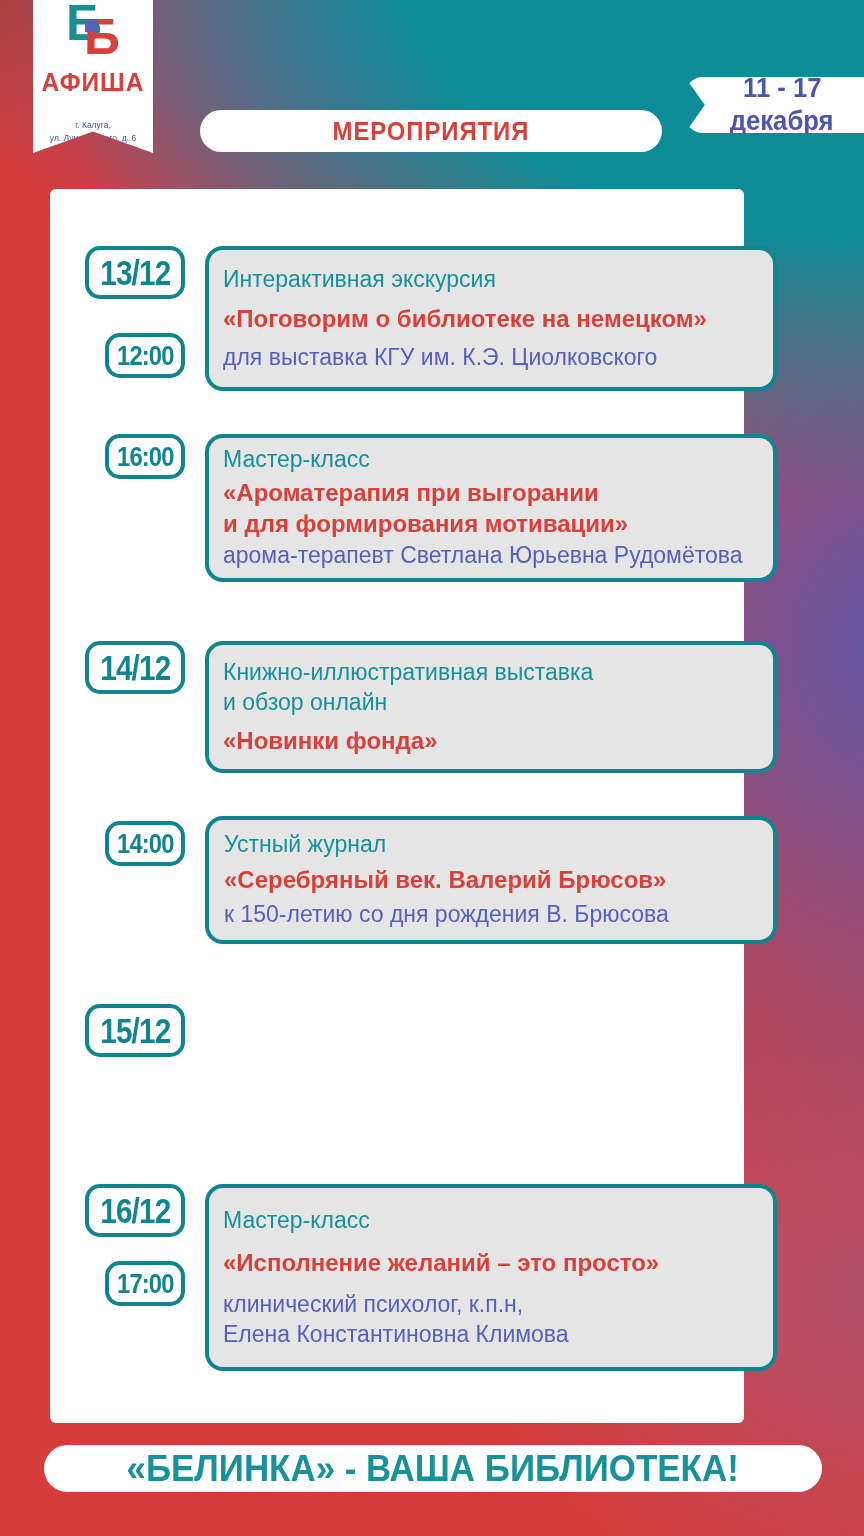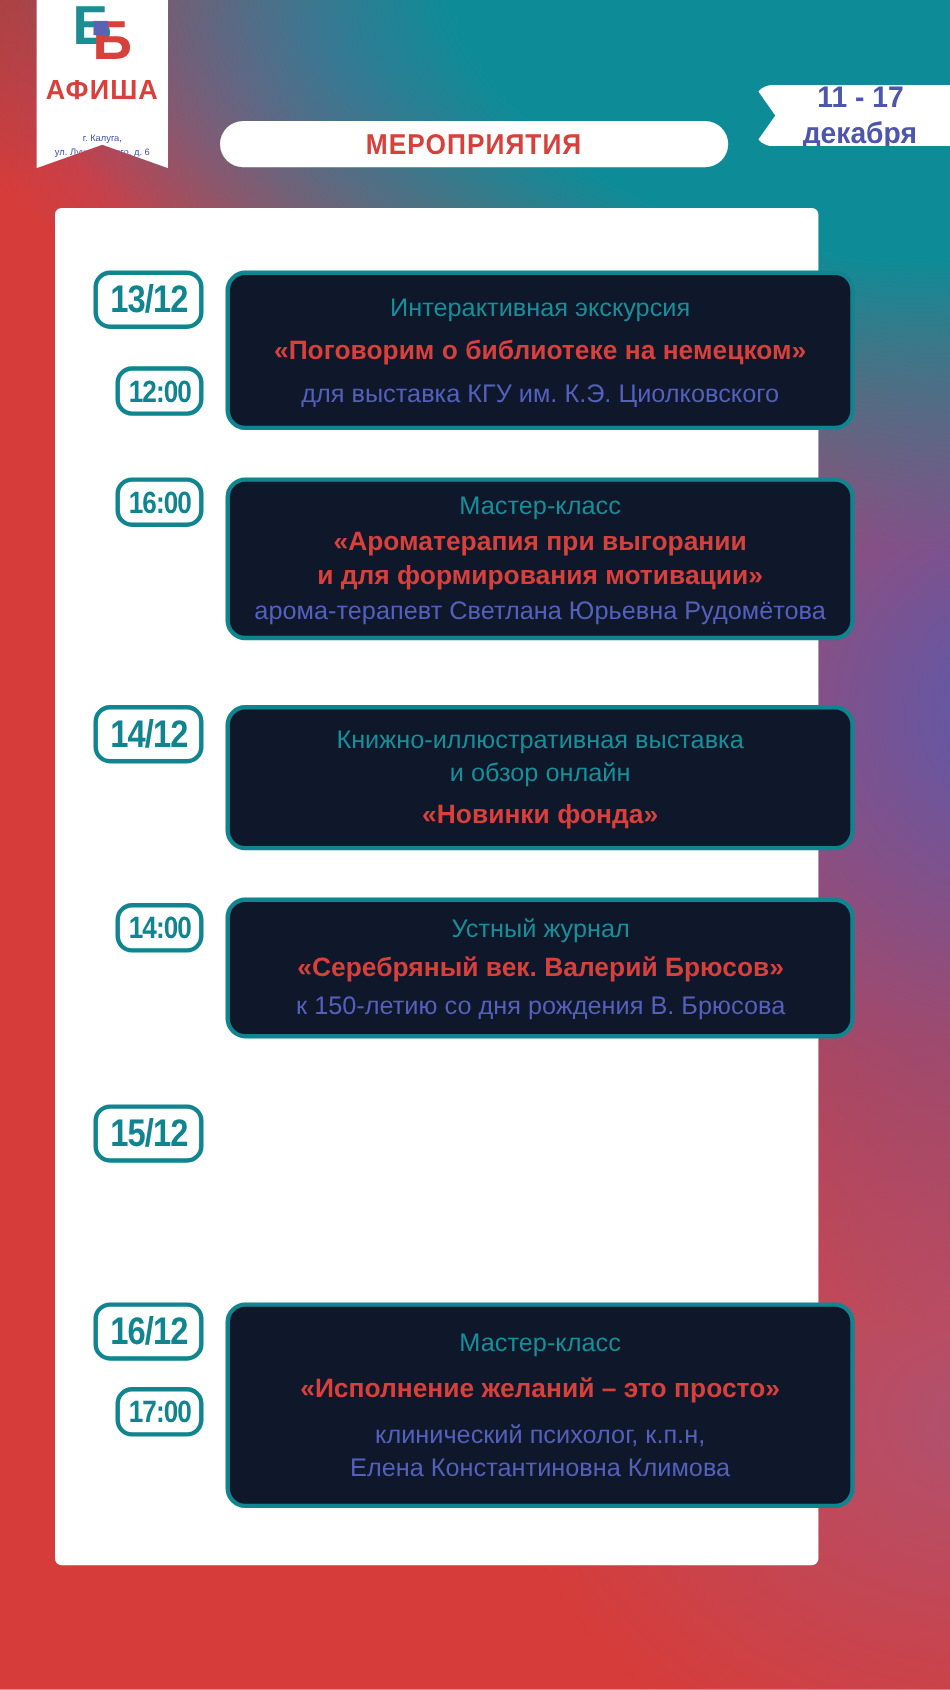--- a/index.html
+++ b/index.html
@@ -45,23 +45,23 @@
   .panel{position:absolute;left:50px;top:173px;width:694px;height:1234px;background:#fff;border-radius:6px;margin-top:16px;}
   
   .badge{
     position:absolute;border:4px solid #11858f;border-radius:15px;background:#fff;
     display:flex;align-items:center;justify-content:center;box-sizing:border-box;color:#11858f;font-weight:700;
   }
   .badge span{transform:scaleX(.85);letter-spacing:-1px;}
   .badge.date{left:35px;width:100px;height:53px;font-size:35px;}
   .badge.time{left:55px;width:80px;height:45px;font-size:28px;}
   .card{
-    position:absolute;left:155px;width:572px;border:4px solid #11858f;border-radius:18px;background:#0f172a;
+    position:absolute;left:155px;width:572px;border:4px solid #11858f;border-radius:18px;background:#e5e5e5;
     box-sizing:border-box;display:flex;flex-direction:column;justify-content:space-evenly;
-    padding:6px 14px;text-align:center;
+    padding:6px 14px;
   }
   .card .ln{line-height:1.3;}
   .card .t{color:#15909a;font-size:23px;}
   .card .r{color:#d8403c;font-size:24px;font-weight:700;}
   .card .b{color:#5560bd;font-size:23px;}
   
   .footer-pill{
     position:absolute;left:44px;top:1445px;width:778px;height:47px;background:#fff;border-radius:25px;
     display:flex;align-items:center;justify-content:center;
   }
@@ -171,14 +171,17 @@
         <div class="ln r">
           <div>«Исполнение желаний – это просто»</div>
         </div>
         <div class="ln b">
           <div>клинический психолог, к.п.н,</div>
           <div>Елена Константиновна Климова</div>
         </div>
       </div>
     </div>
 
+  <div class="footer-pill">
+    <span>«БЕЛИНКА» - ВАША БИБЛИОТЕКА!</span>
+  </div>
 
 </div>
 
 </body></html>

